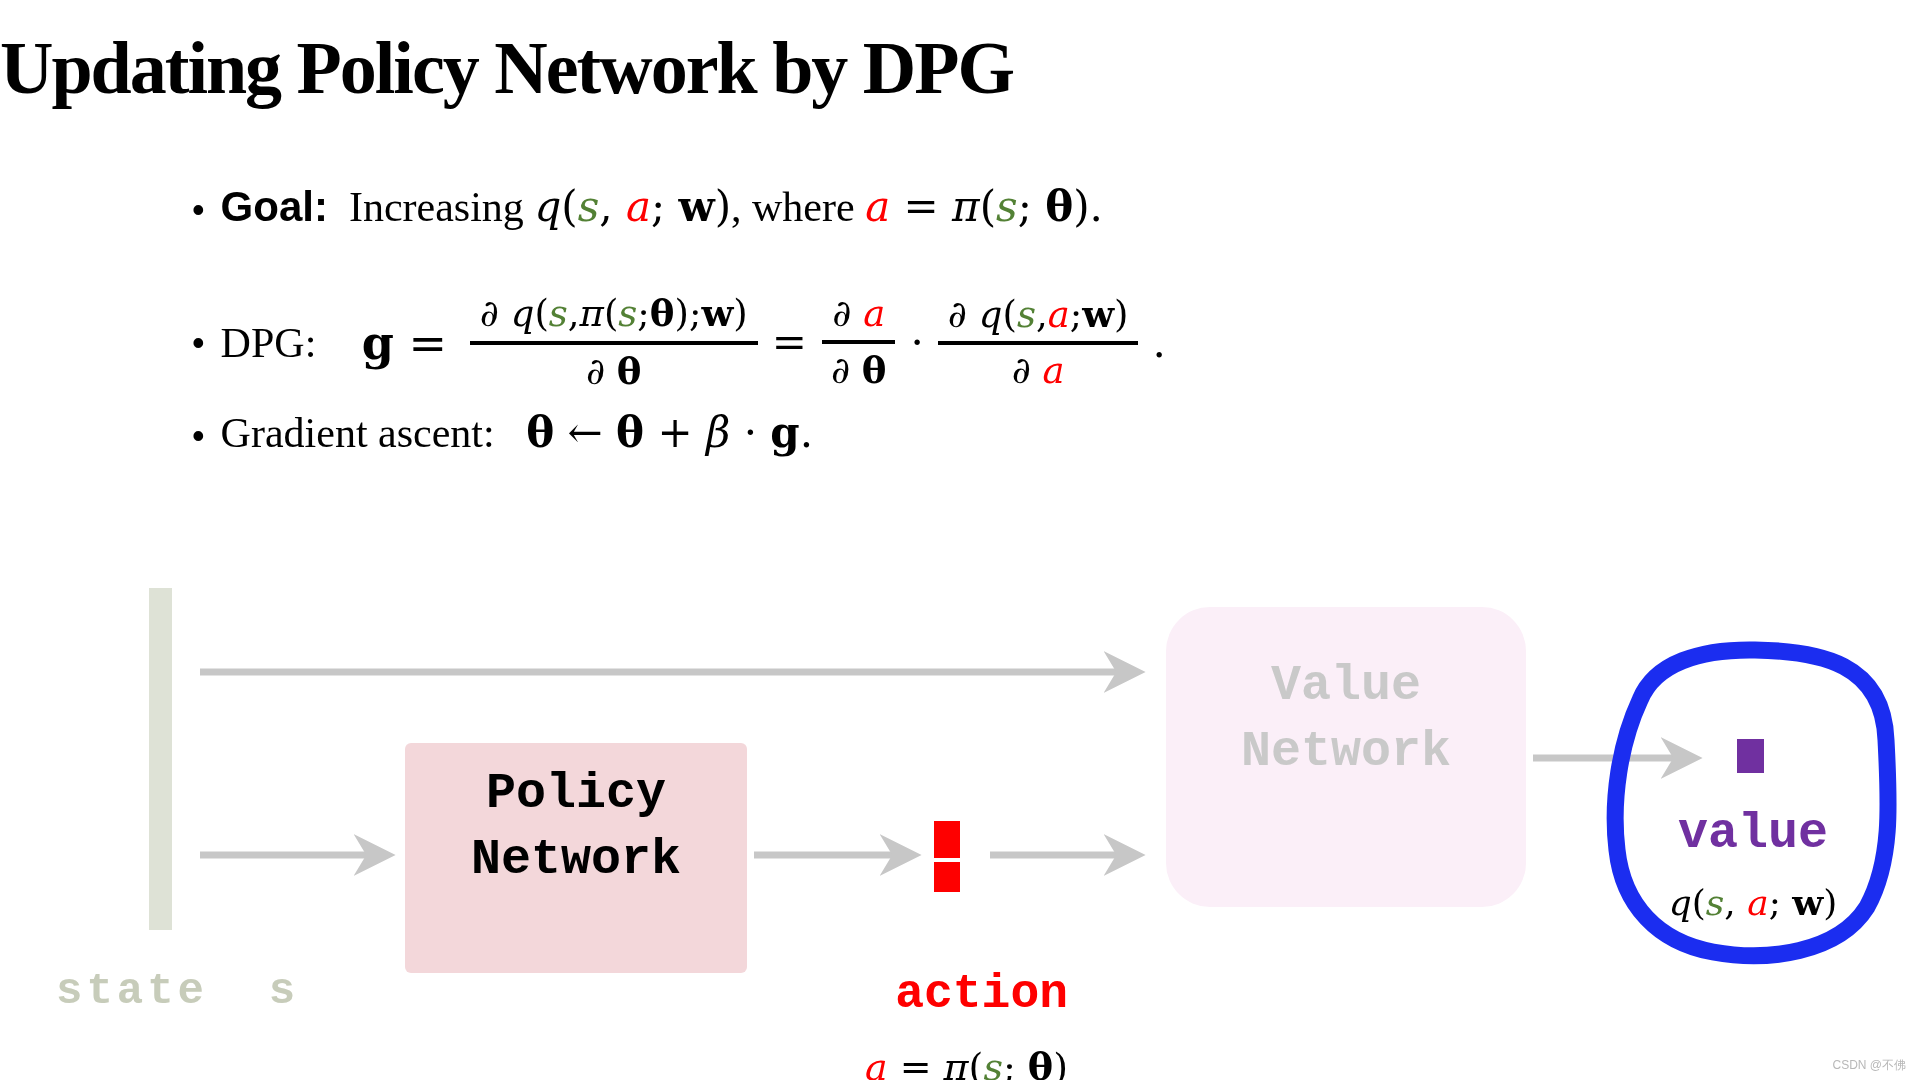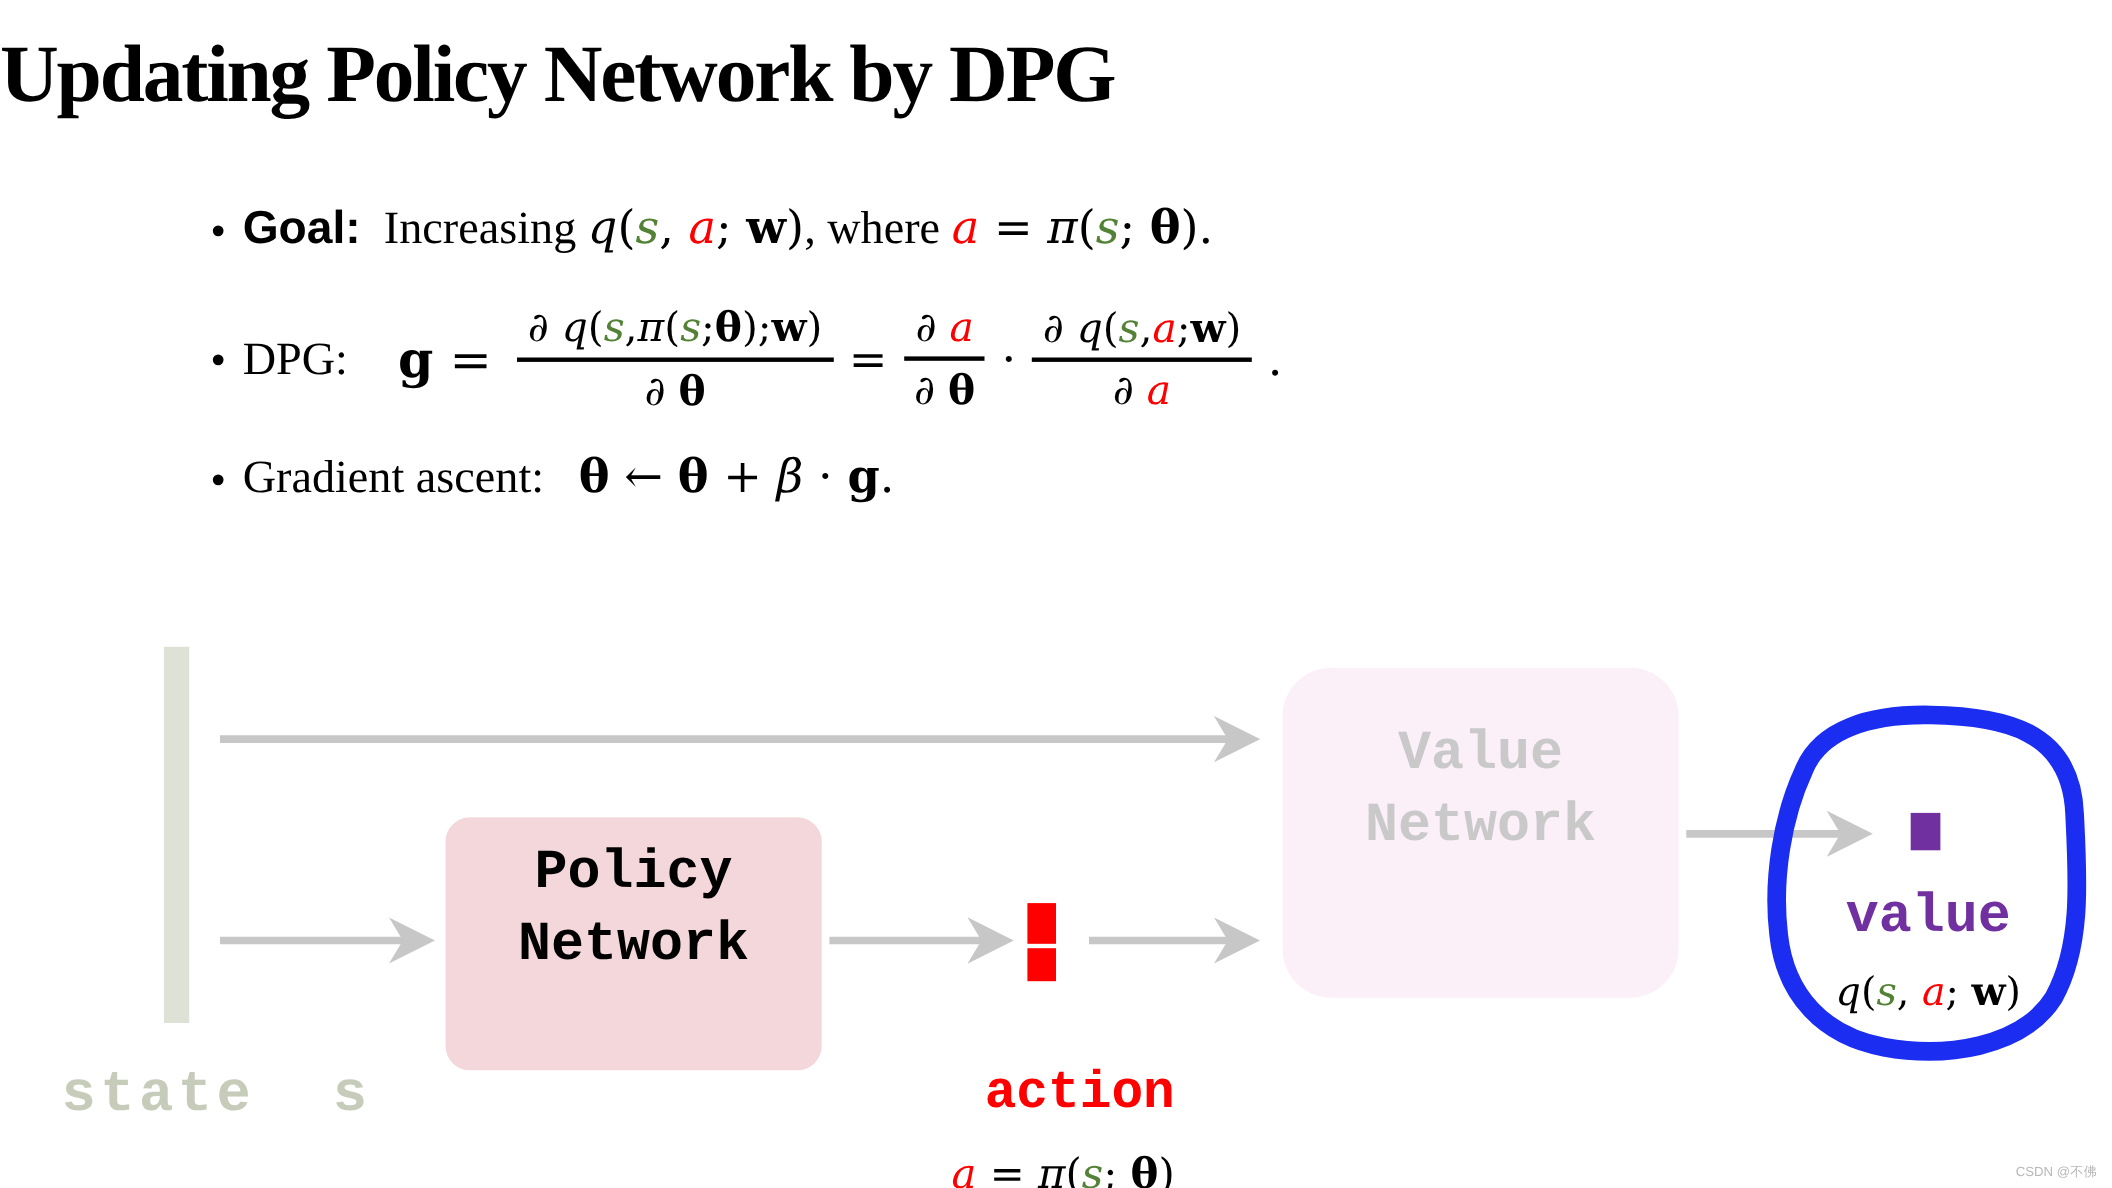--- a/index.html
+++ b/index.html
@@ -16,44 +16,44 @@
   .dot{font-size:36px;margin-right:16px;line-height:1;}
   .segline{white-space:pre-wrap;}
   .b1{top:182px;align-items:baseline;font-size:42px;}
   .b1 .dot{align-self:center;margin-top:6px;}
   .b2{top:276px;align-items:center;font-size:42px;}
   .b3{top:408px;align-items:baseline;font-size:42px;}
   .b3 .dot{align-self:center;margin-top:6px;}
 
   .formula{display:inline-flex;align-items:center;}
   .geq{font-size:46px;margin-left:14px;}
-  .frac{display:inline-flex;flex-direction:column;align-items:center;margin:0 8px;font-size:37px;line-height:1.15;}
+  .frac{display:inline-flex;flex-direction:column;align-items:center;margin:16px 8px;font-size:37px;line-height:1.15;}
   .frac .num{padding:0 10px 5px;border-bottom:4px solid #000;text-align:center;}
   .frac .den{padding:5px 10px 0;text-align:center;}
   .op{font-family:"DejaVu Serif",serif;font-size:42px;margin:0 6px;}
 
   
   .sg-plain{font-family:Liberation Serif, serif;margin-top:24px;}
   .sg-bold{font-family:"Liberation Sans",sans-serif;font-weight:700;}
   .sg-m{font-family:"DejaVu Serif",serif;}
   .sg-mi{font-family:"DejaVu Serif",serif;font-style:italic;}
   .sg-mb{font-family:"DejaVu Serif",serif;font-weight:700;}
   .sg-green{color:var(--green);}
   .sg-red{color:var(--red);}
   .sg-mono{font-family:"Liberation Mono","DejaVu Sans Mono",monospace;}
   .sg-monob{font-family:"Liberation Mono","DejaVu Sans Mono",monospace;font-weight:700;}
 
   
   .arrow-layer{position:absolute;left:0;top:0;pointer-events:none;}
 
   .state-bar{position:absolute;left:149px;top:588px;width:23px;height:342px;background:var(--state-bar);}
   .state-label{position:absolute;left:56px;top:966px;font-family:"Liberation Mono","DejaVu Sans Mono",monospace;
-               font-weight:700;font-size:52px;letter-spacing:4px;color:var(--state-text);white-space:pre;}
+               font-weight:700;font-size:44px;letter-spacing:4px;color:var(--state-text);white-space:pre;}
 
-  .policy-box{position:absolute;left:405px;top:743px;width:342px;height:230px;border-radius:22px;
+  .policy-box{position:absolute;left:405px;top:743px;width:342px;height:230px;border-radius:6px;
               background:var(--policy-box-bg);display:flex;flex-direction:column;align-items:center;
               justify-content:flex-start;padding-top:18px;box-sizing:border-box;}
   .net-line{font-family:"Liberation Mono","DejaVu Sans Mono",monospace;font-weight:700;
             font-size:50px;line-height:66px;}
   .param-line{font-size:37px;line-height:50px;margin-top:2px;}
 
   .value-box{position:absolute;left:1166px;top:607px;width:360px;height:300px;border-radius:44px;
              background:var(--value-box-bg);color:var(--value-box-text);display:flex;flex-direction:column;
              align-items:center;justify-content:flex-start;padding-top:46px;box-sizing:border-box;}
   .value-box .param-line{font-size:40px;}

